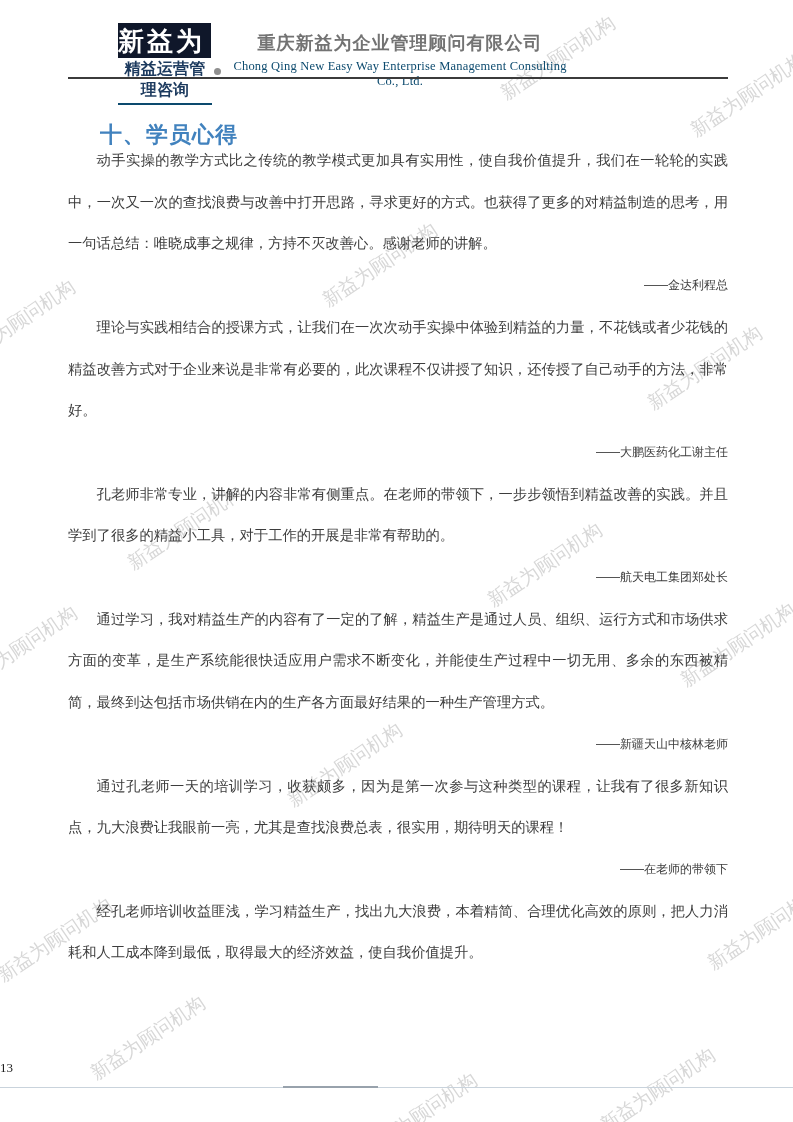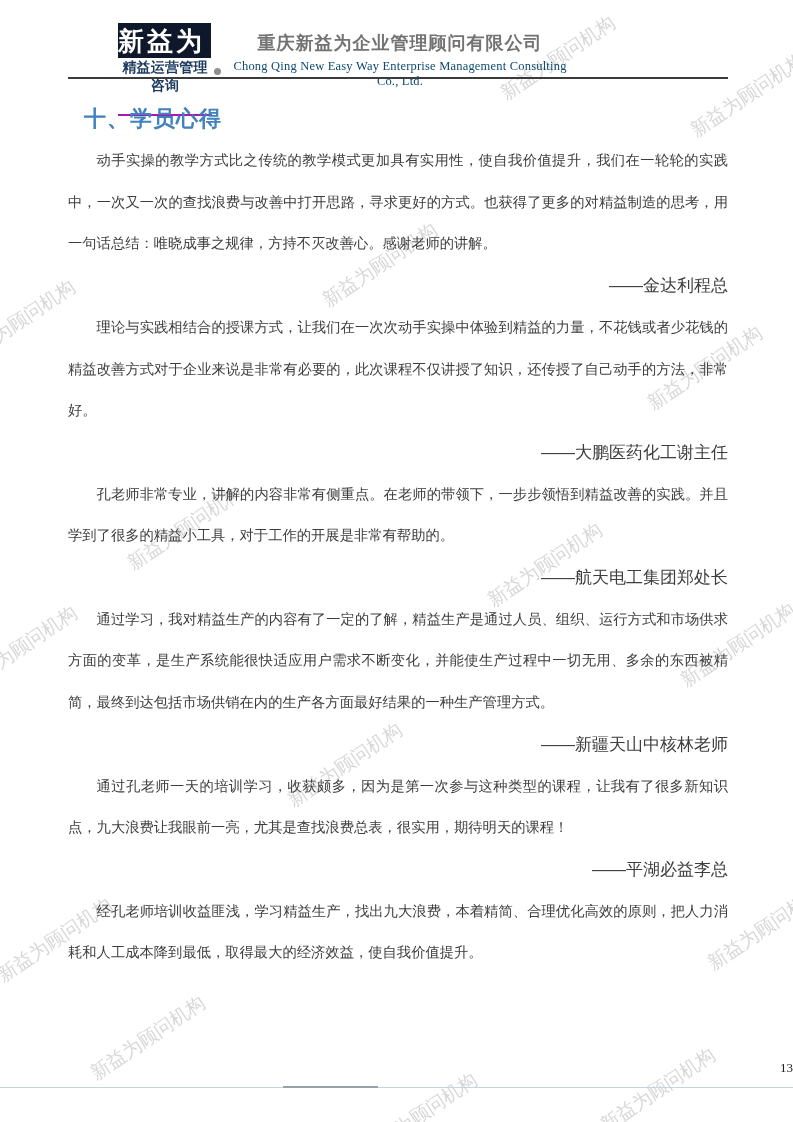--- a/index.html
+++ b/index.html
@@ -23,23 +23,23 @@
   }
   
   .logo-box{
     position:absolute;left:118px;top:23px;width:93px;height:35px;
     background:#0f172a;color:#ffffff;
     font-weight:bold;font-size:26px;line-height:36px;
     letter-spacing:3px;z-index:2;
   }
   .logo-tagline{
     position:absolute;left:118px;top:59px;width:94px;
-    font-size:14px;font-weight:bold;color:#1c3a5e;
+    font-size:16px;font-weight:bold;color:#1c3a5e;
     text-align:center;letter-spacing:0.2px;
-    border-bottom:2px solid #a21caf;padding-bottom:19px;z-index:2;
+    border-bottom:2px solid #0c4a6e;padding-bottom:2px;z-index:2;
   }
   .logo-dot{
     position:absolute;left:214px;top:68px;width:7px;height:7px;
     border-radius:50%;background:#8f8f8f;z-index:2;
   }
   .company{
     position:absolute;left:225px;top:31px;width:350px;
     text-align:center;z-index:2;
   }
   .company-cn{
@@ -51,42 +51,42 @@
     font-size:12.5px;color:#0c4a6e;letter-spacing:0.2px;
   }
   .header-rule{
     position:absolute;left:68px;top:77px;width:660px;height:2px;
     background:#3b3b3b;z-index:2;
   }
   
   .section-title{
     position:absolute;left:84px;top:104px;
     font-size:22px;font-weight:bold;color:#4182be;
-    letter-spacing:1px;margin:0;z-index:2;
+    letter-spacing:1px;margin:16px;z-index:2;
   }
   .content{
     position:absolute;left:68px;top:140px;width:660px;z-index:2;
   }
   .t-text{
     margin:0;
     font-size:14.3px;color:#3d3d3d;
     line-height:41.7px;
     text-align:justify;text-justify:inter-ideograph;
     text-indent:2em;
   }
   .t-author{
     margin:0;
-    font-size:17px;color:#3d3d3d;
+    font-size:12px;color:#3d3d3d;
     line-height:41.7px;
     text-align:right;
   }
   
   .page-number{
     position:absolute;left:0;top:1060px;width:100%;
-    text-align:right;
+    text-align:left;
     font-family:"Liberation Serif",serif;
     font-size:13px;color:#1a1a1a;z-index:2;
   }
   .footer-rule-light{
     position:absolute;left:0;top:1087px;width:793px;height:1px;
     background:#c9d3dc;z-index:2;
   }
   .footer-rule-dark{
     position:absolute;left:283px;top:1086px;width:95px;height:2px;
     background:#98a2ac;z-index:2;
@@ -140,21 +140,21 @@
     <section>
       <p class="t-text">孔老师非常专业，讲解的内容非常有侧重点。在老师的带领下，一步步领悟到精益改善的实践。并且学到了很多的精益小工具，对于工作的开展是非常有帮助的。</p>
       <p class="t-author">——航天电工集团郑处长</p>
     </section>
     <section>
       <p class="t-text">通过学习，我对精益生产的内容有了一定的了解，精益生产是通过人员、组织、运行方式和市场供求方面的变革，是生产系统能很快适应用户需求不断变化，并能使生产过程中一切无用、多余的东西被精简，最终到达包括市场供销在内的生产各方面最好结果的一种生产管理方式。</p>
       <p class="t-author">——新疆天山中核林老师</p>
     </section>
     <section>
       <p class="t-text">通过孔老师一天的培训学习，收获颇多，因为是第一次参与这种类型的课程，让我有了很多新知识点，九大浪费让我眼前一亮，尤其是查找浪费总表，很实用，期待明天的课程！</p>
-      <p class="t-author">——平湖必益李总</p>
+      <p class="t-author">——在老师的带领下</p>
     </section>
     <section>
       <p class="t-text">经孔老师培训收益匪浅，学习精益生产，找出九大浪费，本着精简、合理优化高效的原则，把人力消耗和人工成本降到最低，取得最大的经济效益，使自我价值提升。</p>
     </section>
   </main>
 
   <footer>
     <div class="page-number">13</div>
     <div class="footer-rule-light"></div>
     <div class="footer-rule-dark"></div>

